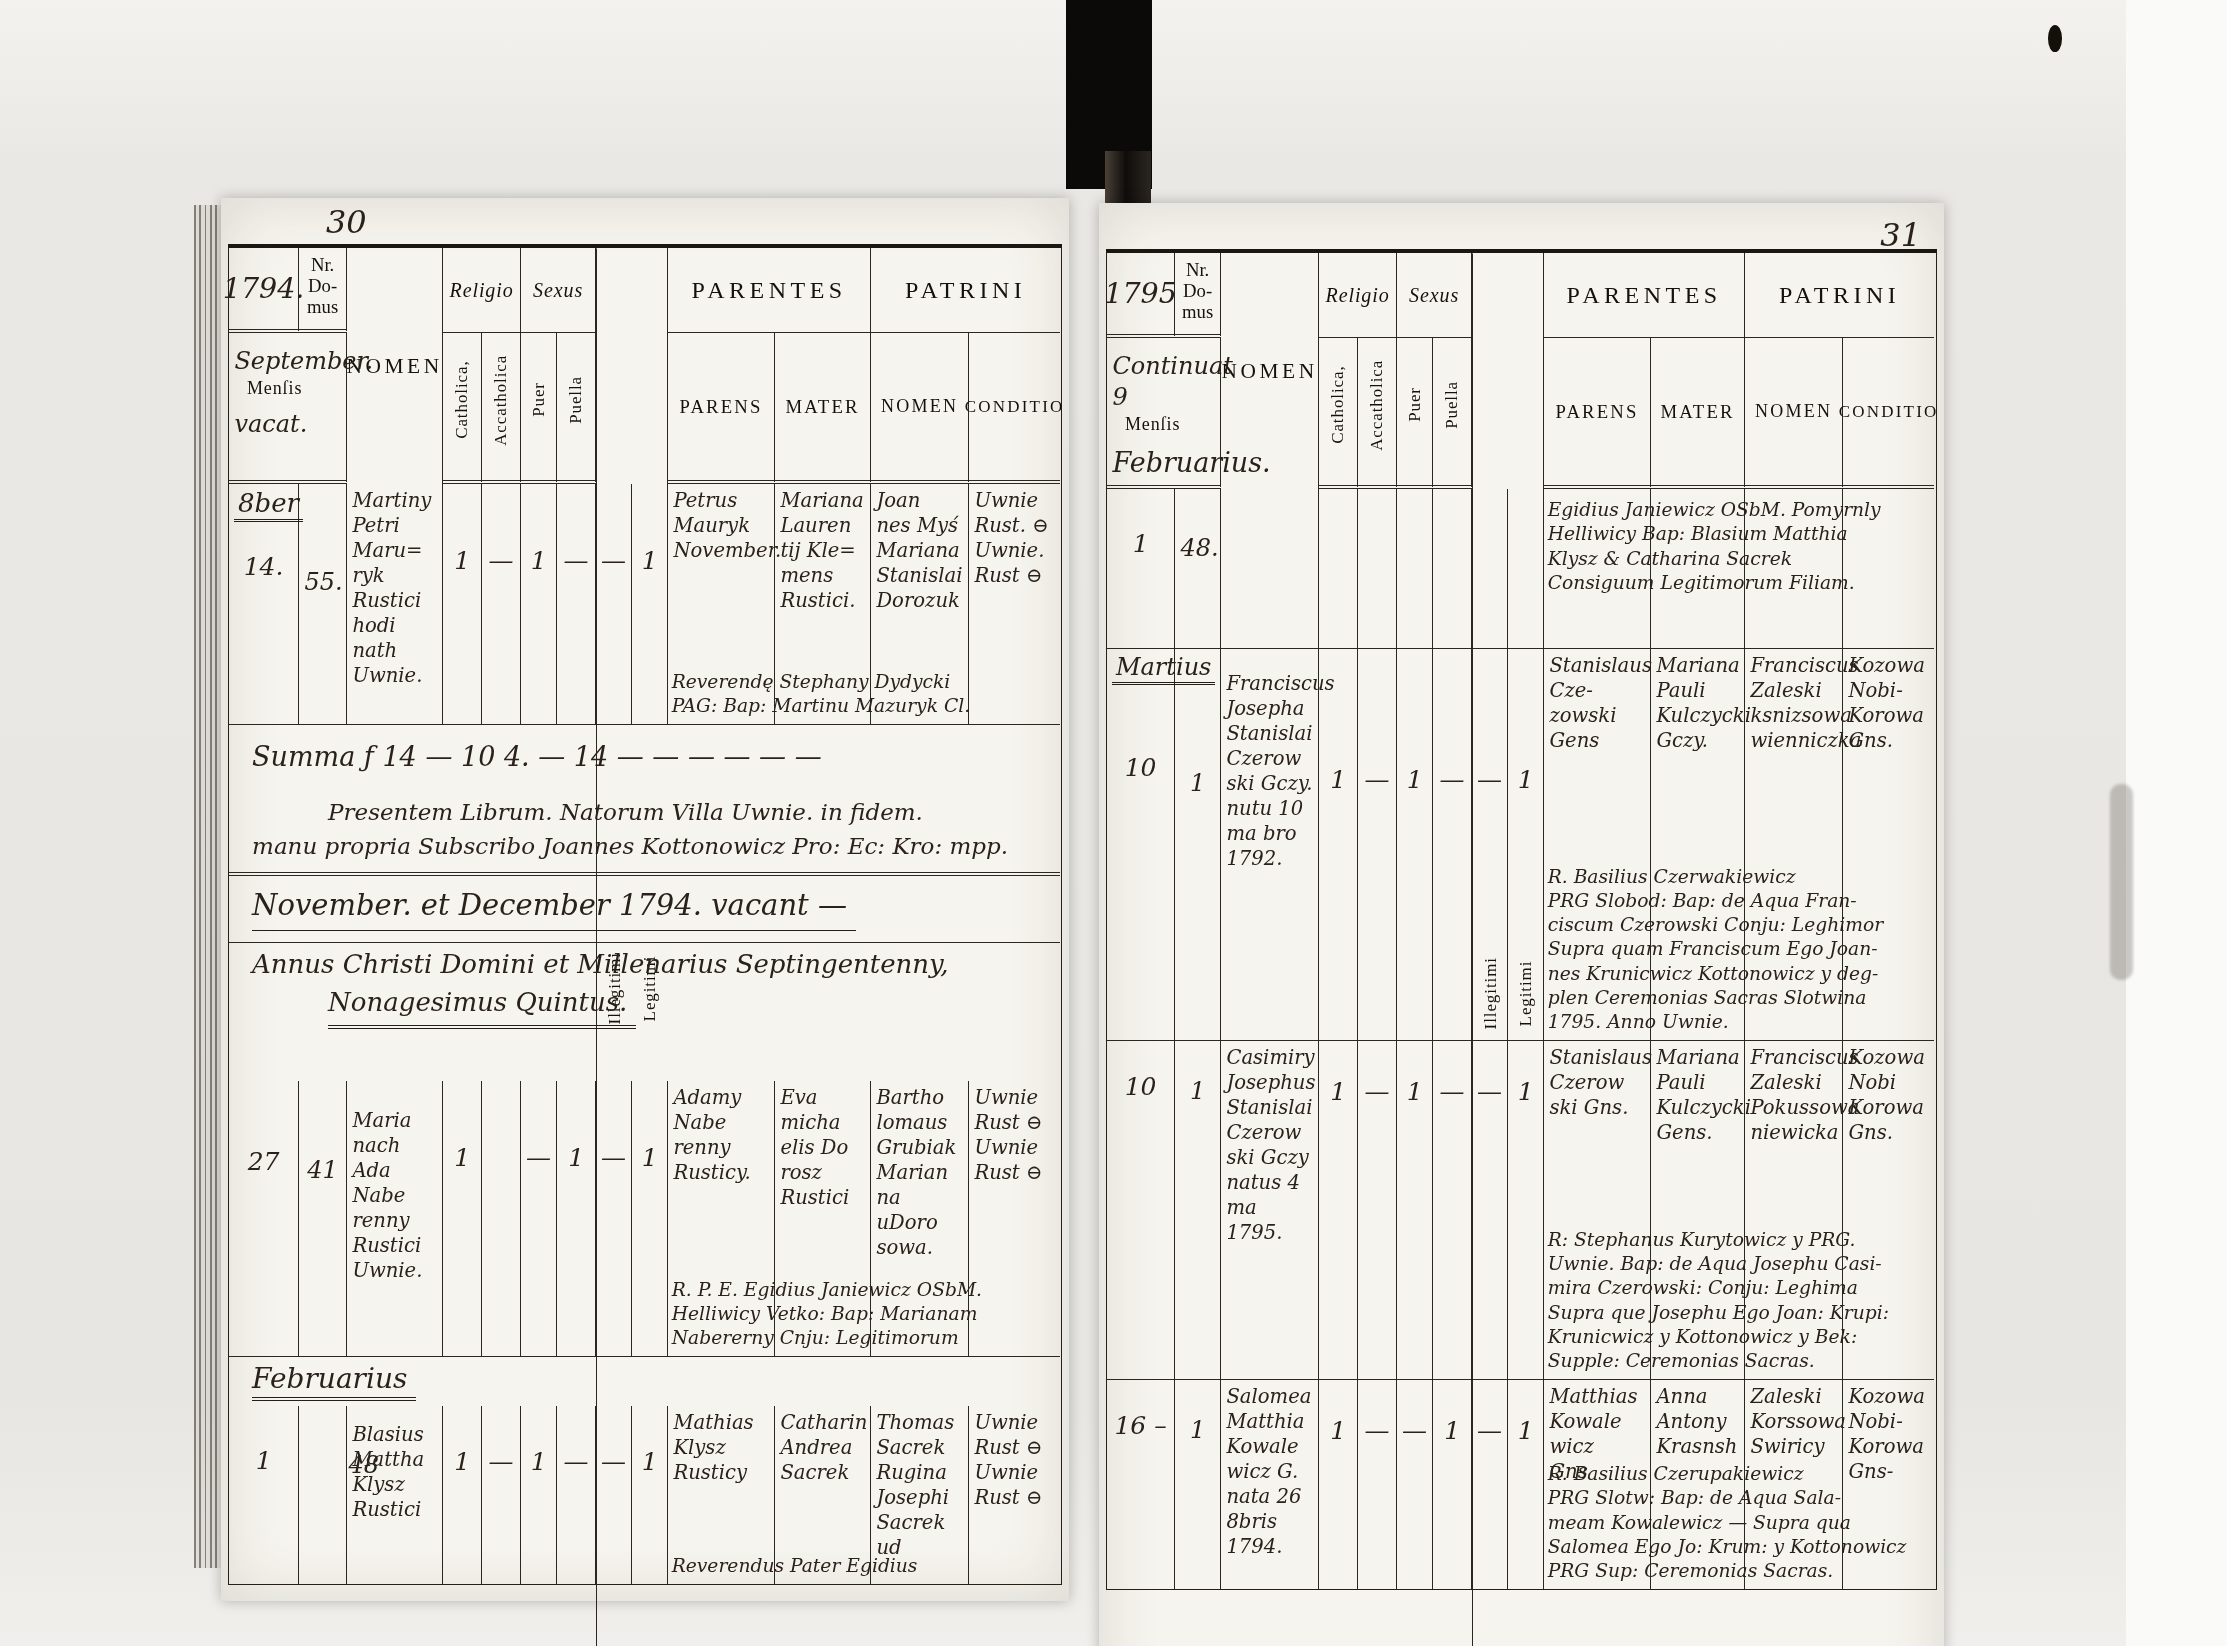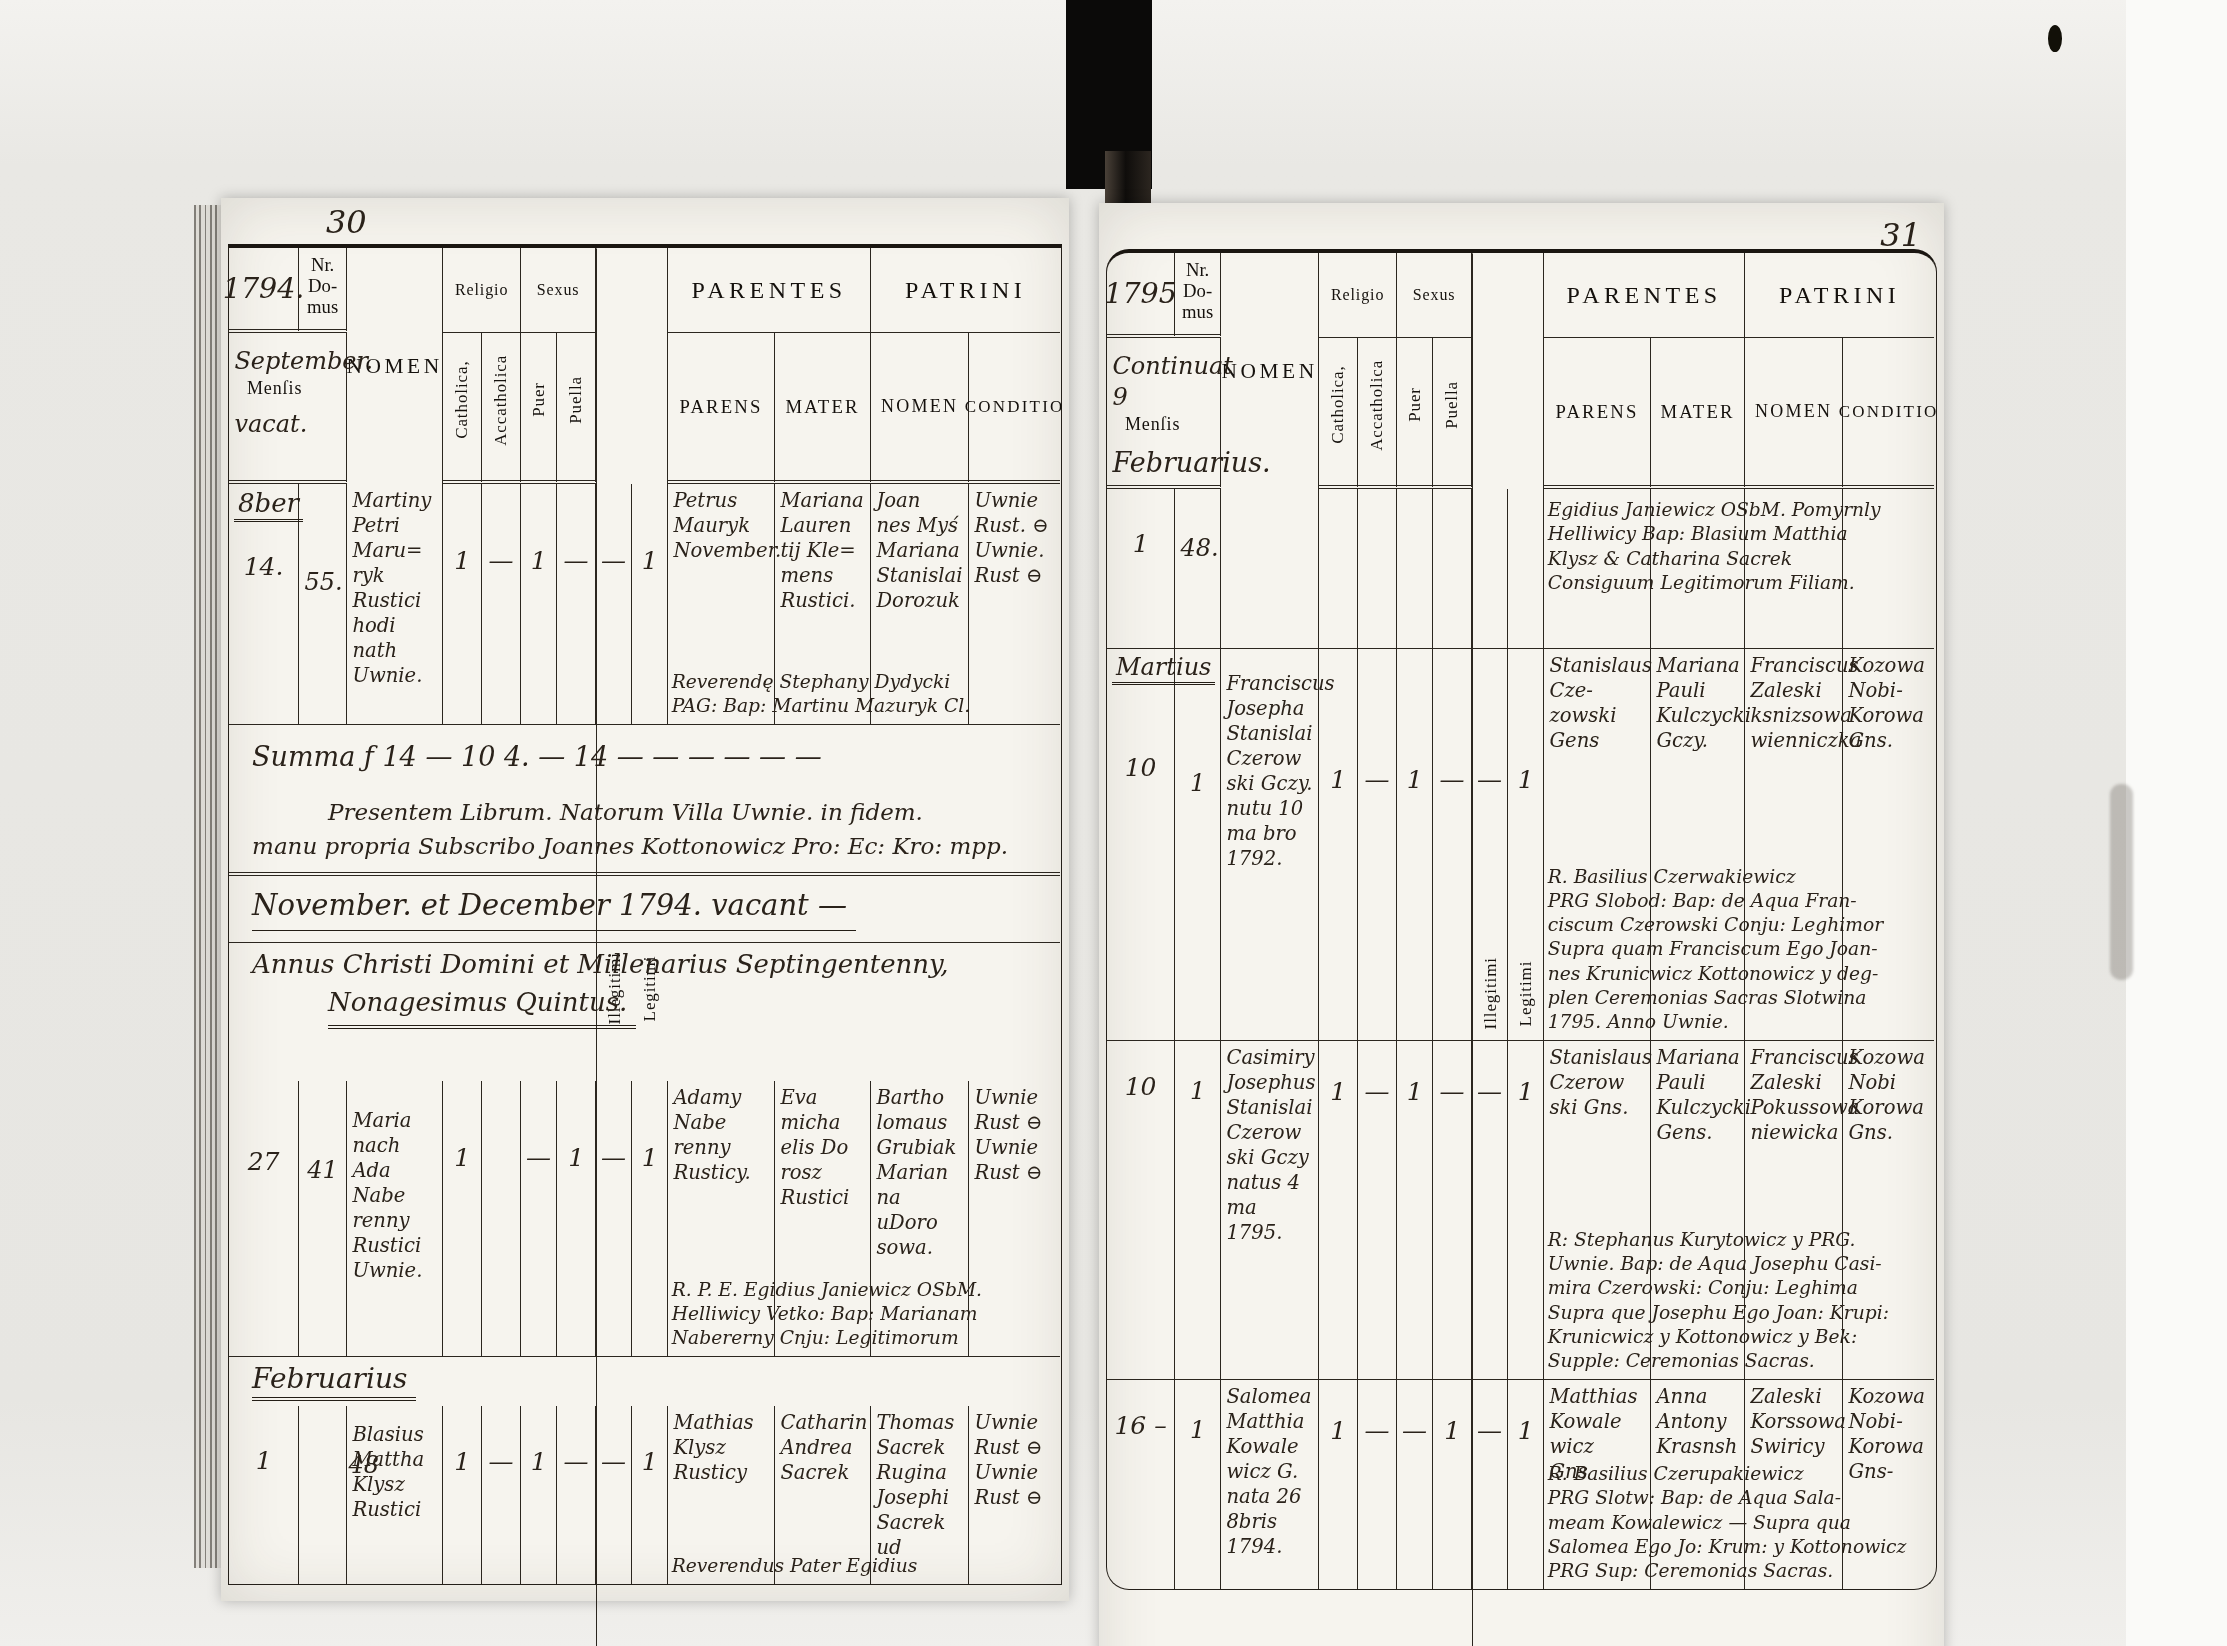--- a/index.html
+++ b/index.html
@@ -26,39 +26,39 @@
   #page-right .pagenum{right:23px;top:12.5px;}
   
   .hw{font-family:"DejaVu Serif",serif;font-style:italic;color:#2a221a;}
   .pr{font-family:"Liberation Serif",serif;color:#15110d;}
   .pre{white-space:pre-line;}
   .sheet{position:absolute;left:7.1px;right:7.1px;top:46px;display:grid;
          border:1.8px solid #241f19;border-top:4.5px solid #1a1611;}
   #page-left .sheet{grid-template-columns:70px 48px 96px 39px 39px 36px 39px 36px 36px 107px 96px 98px 91px;
                     grid-template-rows:85px 151px 241px 62px 89px 67px 89px 49px 276px 49px 178px;}
   #page-right .sheet{grid-template-columns:68px 46px 98px 39px 39px 36px 39px 36px 36px 107px 94px 98px 91px;
-                     grid-template-rows:85px 151px 160px 392px 339px 209px;border-radius:23px;}
+                     grid-template-rows:85px 151px 160px 392px 339px 209px;}
   .cell{border-right:1.4px solid #2b261f;padding:3.6px 5.3px;position:relative;overflow:visible;}
   .last{border-right:none;}
   .bb{border-bottom:1.4px solid #2b261f;}
   .bbd{border-bottom:4.5px double #2b261f;}
   
   .gc1{grid-column-start:1}.gc2{grid-column-start:2}.gc3{grid-column-start:3}.gc4{grid-column-start:4}
   .gc5{grid-column-start:5}.gc6{grid-column-start:6}.gc7{grid-column-start:7}.gc8{grid-column-start:8}
   .gc9{grid-column-start:9}.gc10{grid-column-start:10}.gc11{grid-column-start:11}.gc12{grid-column-start:12}
   .gc13{grid-column-start:13}
   .sp2{grid-column-end:span 2}.spall{grid-column-end:-1}
   .gr1{grid-row-start:1}.gr2{grid-row-start:2}.gr3{grid-row-start:3}.gr4{grid-row-start:4}
   .gr5{grid-row-start:5}.gr6{grid-row-start:6}.gr7{grid-row-start:7}.gr8{grid-row-start:8}
   .gr9{grid-row-start:9}.gr10{grid-row-start:10}.gr11{grid-row-start:11}
   .rsp2{grid-row-end:span 2}
   
   .grp{display:flex;align-items:center;justify-content:center;font-size:24px;letter-spacing:4.5px;}
   .sub{display:flex;align-items:center;justify-content:center;font-size:18.7px;letter-spacing:2.2px;}
-  .small{font-size:16px;letter-spacing:0.9px;}
+  .small{font-size:20px;letter-spacing:0.9px;font-style:italic;}
   .vert{writing-mode:vertical-rl;transform:rotate(180deg);font-size:17px;letter-spacing:0.9px;
         display:flex;align-items:center;justify-content:center;margin:auto;height:90%;}
   .nrcell{font-size:18.7px;text-align:center;line-height:1.12;padding-top:7.1px;}
   .yearcell{display:flex;align-items:center;justify-content:center;font-size:28.5px;}
   .thori-wrap{display:flex;flex-direction:column;}
   .thori-top{flex:1;display:flex;}
   .thori-top div{flex:1;display:flex;align-items:center;justify-content:center;}
   .thori-top div:first-child{border-right:1.4px solid #2b261f;}
   .monthcell{font-size:24px;line-height:1.3;padding-top:12.5px;}
   .monthcell .pr{font-size:18px;letter-spacing:0.9px;margin-left:12.5px;}

